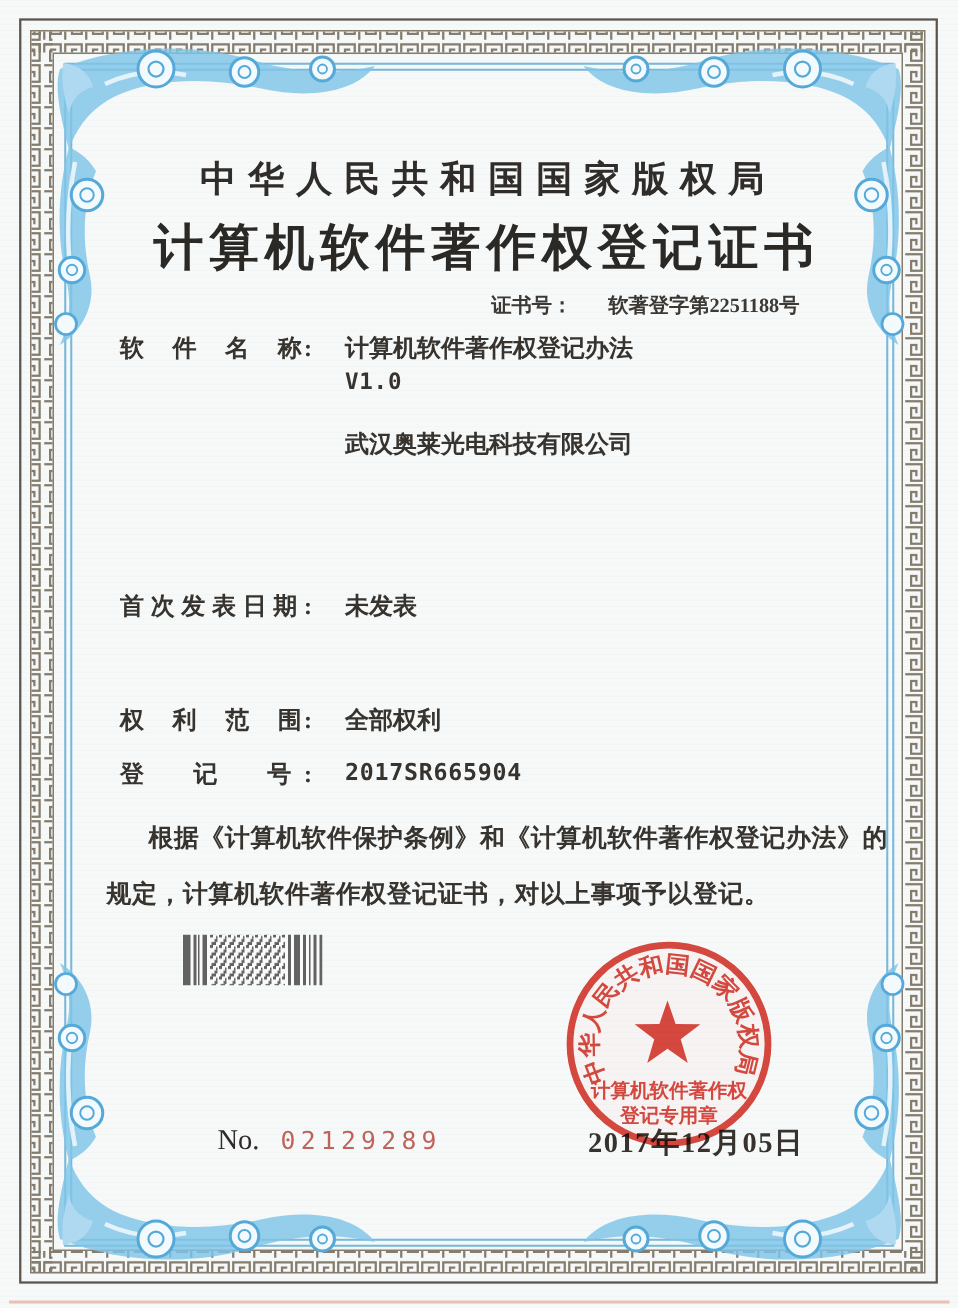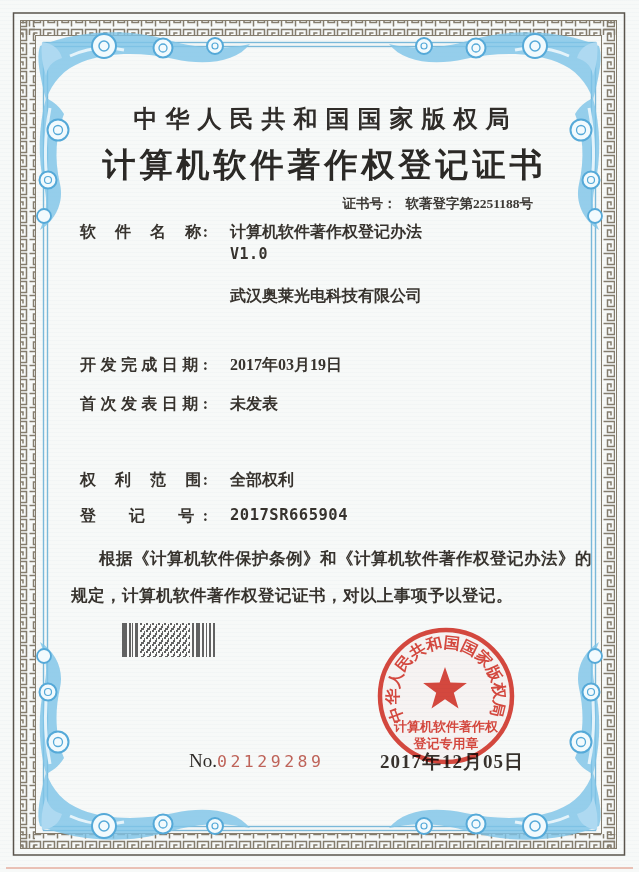--- a/index.html
+++ b/index.html
@@ -11,41 +11,41 @@
   }
   .frame{position:absolute;left:0;top:0;z-index:1;}
   .seal-svg{position:absolute;left:0;top:0;z-index:3;mix-blend-mode:multiply;opacity:.93;pointer-events:none;}
   .barcode-svg{position:absolute;left:122px;top:623px;z-index:2;opacity:.88;}
 
   .authority{position:absolute;left:0;right:0;top:103px;text-align:center;
     font-size:24px;font-weight:bold;letter-spacing:8px;color:#2f2c29;transform:translateX(6px);z-index:2;white-space:nowrap;}
   .title{position:absolute;left:0;right:0;top:143px;text-align:center;
     font-size:33px;font-weight:bold;letter-spacing:4px;color:#2b2926;transform:translateX(5px);z-index:2;white-space:nowrap;}
   .certno{position:absolute;top:195px;right:106px;font-size:13.5px;font-weight:600;color:#3c3935;z-index:2;white-space:nowrap;}
-  .certno .lbl{margin-right:9px;}
+  .certno .lbl{margin-right:24px;}
 
   .frow{position:absolute;left:80px;z-index:2;color:#37332e;height:24px;}
   .flabel{display:inline-block;width:128px;text-align:justify;text-align-last:justify;
     font-size:16px;font-weight:700;white-space:normal;}
   .fvalue{position:absolute;left:150px;top:0;font-size:16px;font-weight:700;white-space:nowrap;}
   .fvalue2{position:absolute;left:150px;top:23px;font-weight:700;}
   .mono{font-family:"DejaVu Sans Mono",monospace;font-size:15px;letter-spacing:.5px;}
 
   .statement{position:absolute;left:71px;top:540px;width:508px;z-index:2;
     font-size:16.5px;line-height:37px;font-weight:600;letter-spacing:.5px;color:#37332e;}
   .st1{padding-left:28px;white-space:nowrap;}
   .st2{white-space:nowrap;}
 
-  .stamp-date{position:absolute;left:380px;top:749px;font-size:19px;font-weight:700;
+  .stamp-date{position:absolute;left:392px;top:749px;font-size:19px;font-weight:700;
     letter-spacing:1px;color:#37322d;z-index:2;white-space:nowrap;}
 
   .serial{position:absolute;left:145px;top:750px;z-index:2;white-space:nowrap;}
-  .serial-prefix{font-size:19px;color:#2e2b28;margin-left:44px;}
+  .serial-prefix{font-size:19px;color:#2e2b28;}
   .serial-no{font-family:"DejaVu Sans Mono",monospace;font-size:16.5px;color:#b54a3e;
-    letter-spacing:3.5px;opacity:.85;}
+    letter-spacing:3.5px;margin-left:14px;opacity:.85;}
 
   .bottom-edge{position:absolute;left:6px;right:6px;bottom:3px;height:2px;
     background:rgba(224,148,128,.55);z-index:4;}
 </style>
 </head>
 <body>
 
 <div class="page">
 
   <svg class="frame" width="639" height="872" viewBox="0 0 639 872">
@@ -101,24 +101,20 @@
   </div>
 
   <div class="frow" style="top:222px">
     <span class="flabel">软　件　名　称:</span>
     <span class="fvalue">计算机软件著作权登记办法</span>
     <span class="fvalue2 mono">V1.0</span>
   </div>
   <div class="frow" style="top:286px">
     <span class="fvalue">武汉奥莱光电科技有限公司</span>
   </div>
-  <div class="frow" style="top:355px">
-    <span class="flabel">开发完成日期:</span>
-    <span class="fvalue">2017年03月19日</span>
-  </div>
   <div class="frow" style="top:394px">
     <span class="flabel">首次发表日期:</span>
     <span class="fvalue">未发表</span>
   </div>
   <div class="frow" style="top:470px">
     <span class="flabel">权　利　范　围:</span>
     <span class="fvalue">全部权利</span>
   </div>
   <div class="frow" style="top:506px">
     <span class="flabel">登　记　号:</span>

